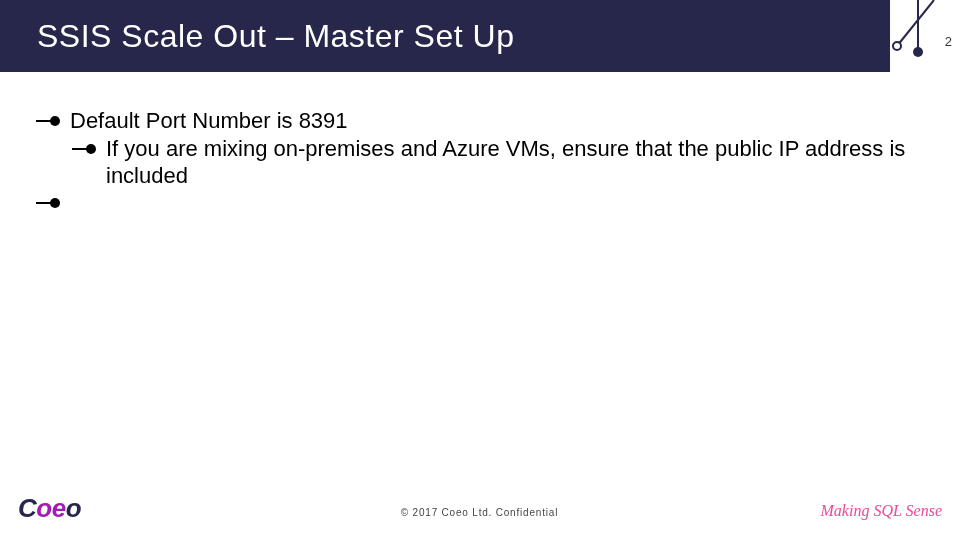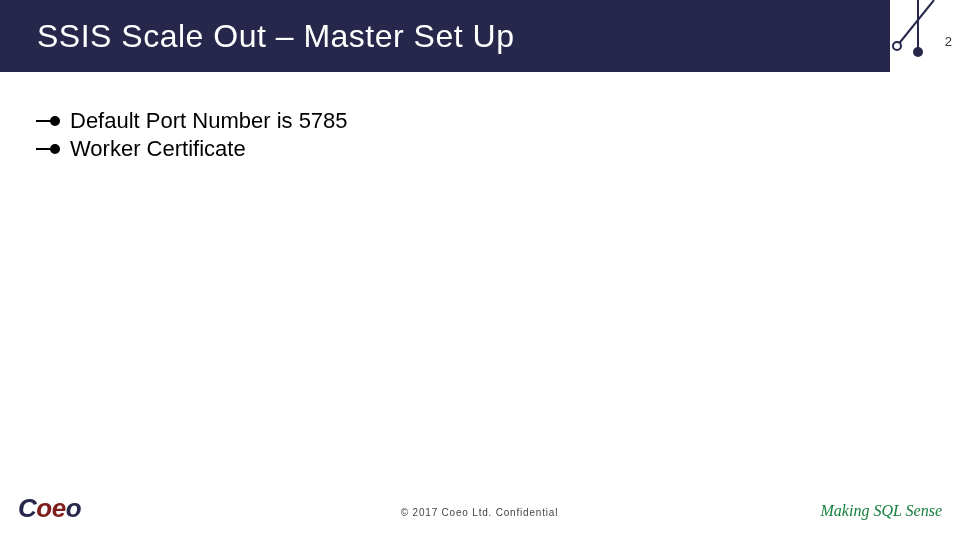--- a/index.html
+++ b/index.html
@@ -13,22 +13,22 @@
   .content { position: absolute; top: 108px; left: 36px; right: 30px; font-size: 22px; color: #000; line-height: 1.22; }
   .b1 { position: relative; padding-left: 34px; margin-bottom: 1px; }
   .b2 { position: relative; padding-left: 70px; margin-bottom: 1px; }
   .bullet-icon { position: absolute; top: 6px; width: 26px; height: 14px; }
   .b1 .bullet-icon { left: 0; }
   .b2 .bullet-icon { left: 36px; }
   .bullet-icon .line { position: absolute; top: 6px; left: 0; width: 18px; height: 2px; background: #000; }
   .bullet-icon .dot { position: absolute; top: 2px; left: 14px; width: 10px; height: 10px; border-radius: 50%; background: #000; }
   .footer-copy { position: absolute; bottom: 22px; left: 0; right: 1px; text-align: center; font-size: 10px; color: #444; letter-spacing: 0.8px; }
   .logo { position: absolute; bottom: 16px; left: 18px; font-size: 26px; font-weight: 700; color: #26274a; font-style: italic; letter-spacing: -0.5px; }
-  .logo .oe { color: #7f1d1d; }
-  .tagline { position: absolute; bottom: 20px; right: 18px; font-family: Georgia, 'Times New Roman', serif; font-style: italic; font-size: 16px; color: #15803d; }
+  .logo .oe { color: #a21caf; }
+  .tagline { position: absolute; bottom: 20px; right: 18px; font-family: Georgia, 'Times New Roman', serif; font-style: italic; font-size: 16px; color: #ec4899; }
 </style>
 </head>
 <body>
 
 <div class="slide">
 
   <div class="header-dark">
     <h1>SSIS Scale Out – Master Set Up</h1>
   </div>
 
@@ -42,28 +42,34 @@
   </div>
 
   <div class="pagenum">2</div>
 
   <div class="content">
     <div class="b1">
       <span class="bullet-icon">
           <span class="line"></span>
           <span class="dot"></span>
         </span>
-      <span>Default Port Number is 5785</span>
+      <span>Default Port Number is 8391</span>
+    </div>
+    <div class="b2">
+      <span class="bullet-icon">
+          <span class="line"></span>
+          <span class="dot"></span>
+        </span>
+      <span>If you are mixing on-premises and Azure VMs, ensure that the public IP address is included</span>
     </div>
     <div class="b1">
       <span class="bullet-icon">
           <span class="line"></span>
           <span class="dot"></span>
         </span>
-      <span>Worker Certificate</span>
     </div>
   </div>
 
   <div class="logo">
     <span>C</span><span class="oe">oe</span><span>o</span>
   </div>
 
   <div class="footer-copy">© 2017 Coeo Ltd. Confidential</div>
 
   <div class="tagline">Making SQL Sense</div>

